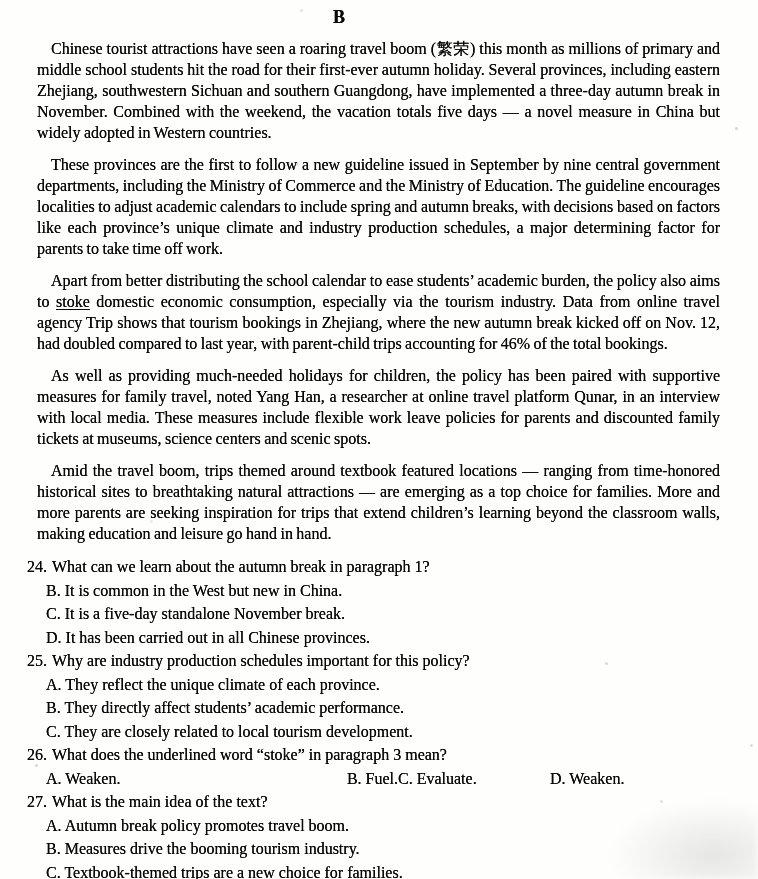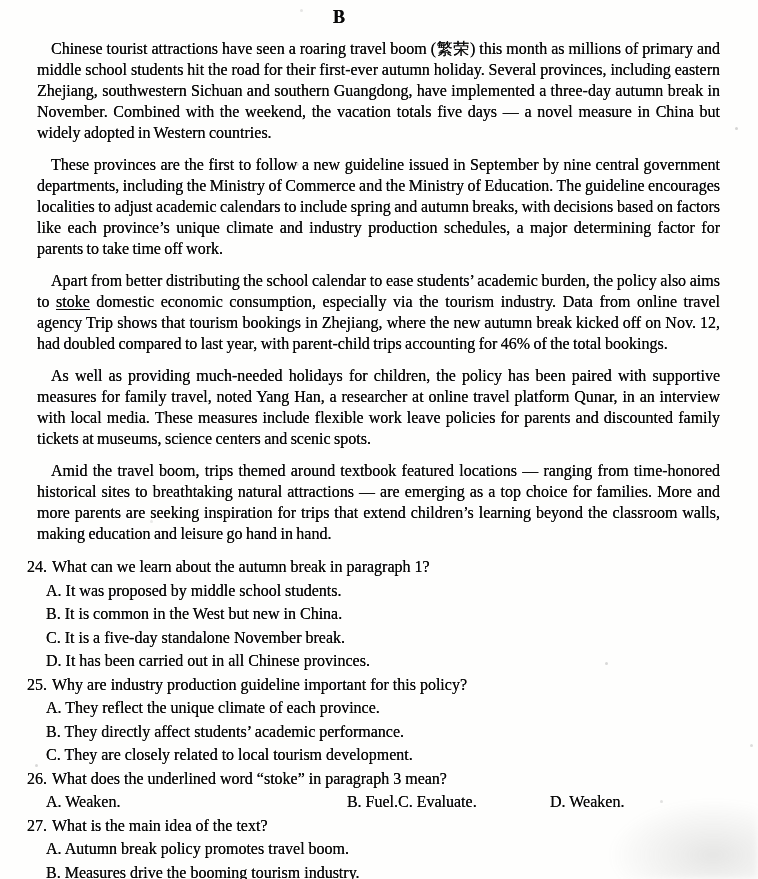--- a/index.html
+++ b/index.html
@@ -86,28 +86,27 @@
     <p>These provinces are the first to follow a new guideline issued in September by nine central government departments, including the Ministry of Commerce and the Ministry of Education. The guideline encourages localities to adjust academic calendars to include spring and autumn breaks, with decisions based on factors like each province’s unique climate and industry production schedules, a major determining factor for parents to take time off work.</p>
     <p><span>Apart from better distributing the school calendar to ease students’ academic burden, the policy also aims to </span><span class="underlined">stoke</span><span> domestic economic consumption, especially via the tourism industry. Data from online travel agency Trip shows that tourism bookings in Zhejiang, where the new autumn break kicked off on Nov. 12, had doubled compared to last year, with parent-child trips accounting for 46% of the total bookings.</span></p>
     <p>As well as providing much-needed holidays for children, the policy has been paired with supportive measures for family travel, noted Yang Han, a researcher at online travel platform Qunar, in an interview with local media. These measures include flexible work leave policies for parents and discounted family tickets at museums, science centers and scenic spots.</p>
     <p>Amid the travel boom, trips themed around textbook featured locations — ranging from time-honored historical sites to breathtaking natural attractions — are emerging as a top choice for families. More and more parents are seeking inspiration for trips that extend children’s learning beyond the classroom walls, making education and leisure go hand in hand.</p>
   </div>
 
   <div class="questions">
 
     <div class="question">
       <div class="q-row"><span class="q-num">24.</span><span>What can we learn about the autumn break in paragraph 1?</span></div>
-      <div class="option">A. It was proposed by middle school students.</div>
       <div class="option">B. It is common in the West but new in China.</div>
       <div class="option">C. It is a five-day standalone November break.</div>
       <div class="option">D. It has been carried out in all Chinese provinces.</div>
     </div>
 
     <div class="question">
-      <div class="q-row"><span class="q-num">25.</span><span>Why are industry production guideline important for this policy?</span></div>
+      <div class="q-row"><span class="q-num">25.</span><span>Why are industry production schedules important for this policy?</span></div>
       <div class="option">A. They reflect the unique climate of each province.</div>
       <div class="option">B. They directly affect students’ academic performance.</div>
       <div class="option">C. They are closely related to local tourism development.</div>
     </div>
 
     <div class="question">
       <div class="q-row"><span class="q-num">26.</span><span>What does the underlined word “stoke” in paragraph 3 mean?</span></div>
       <div class="option-row">
         <span class="option-col-a">A. Weaken.</span>
         <span class="option-col-b">B. Fuel.</span>

